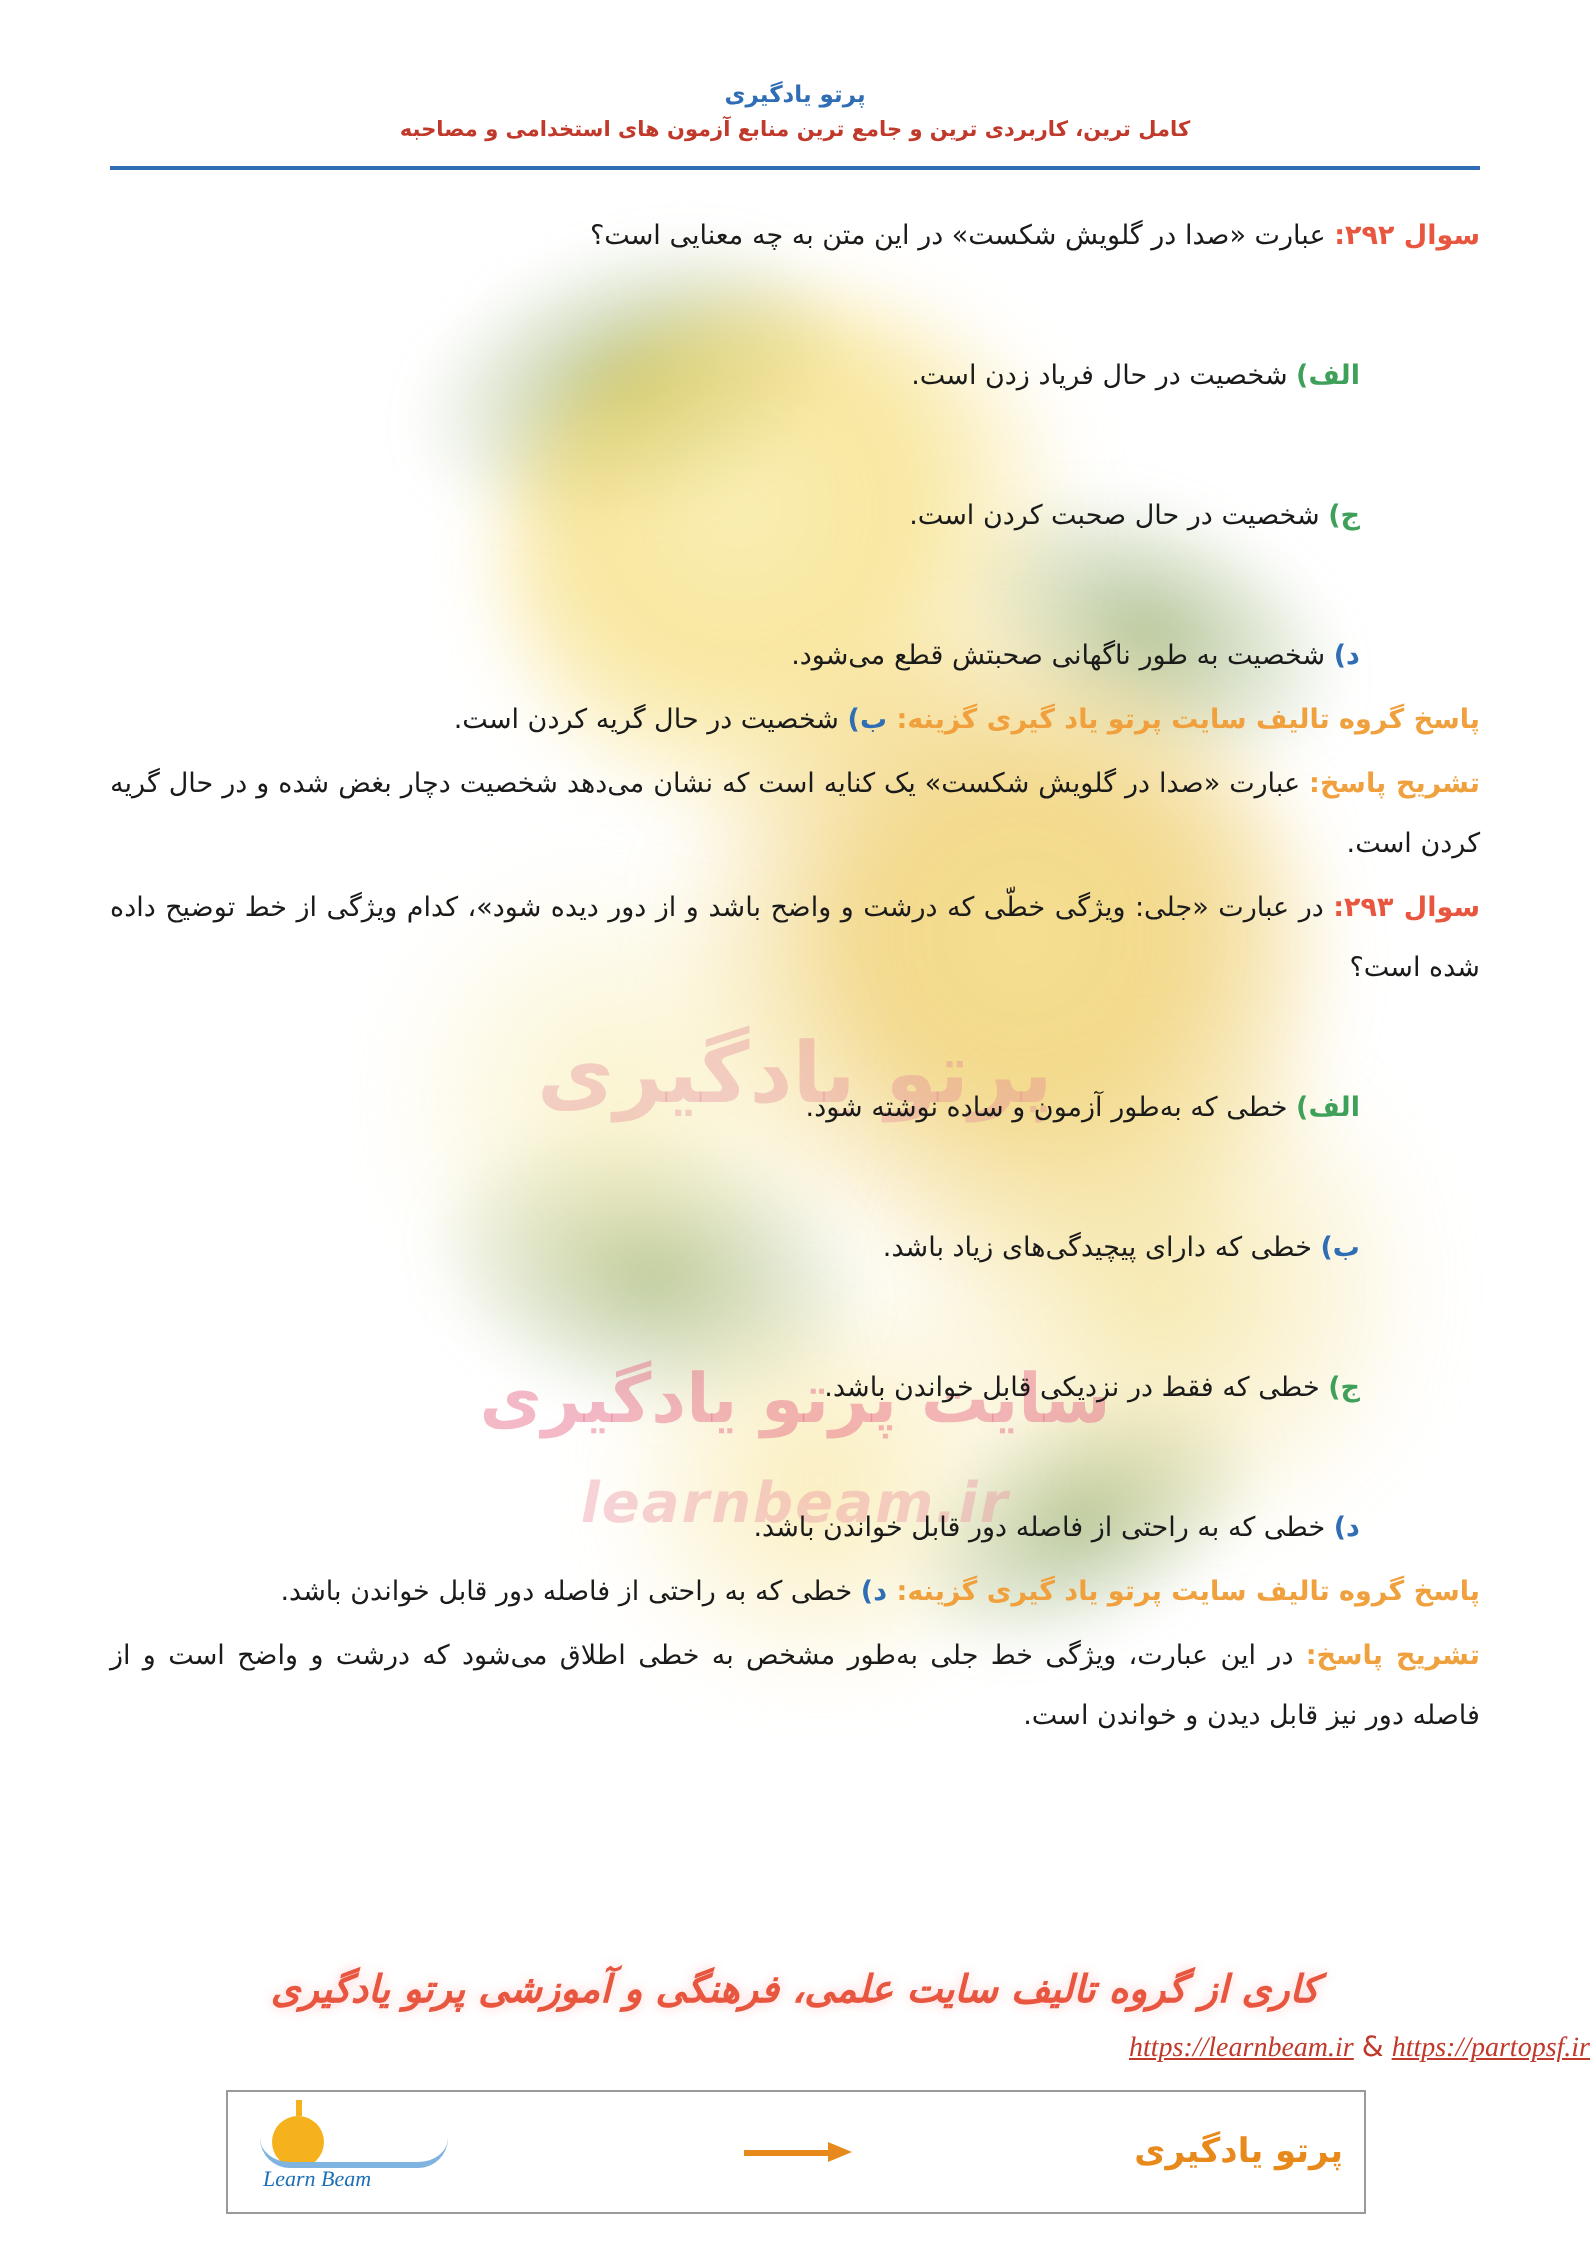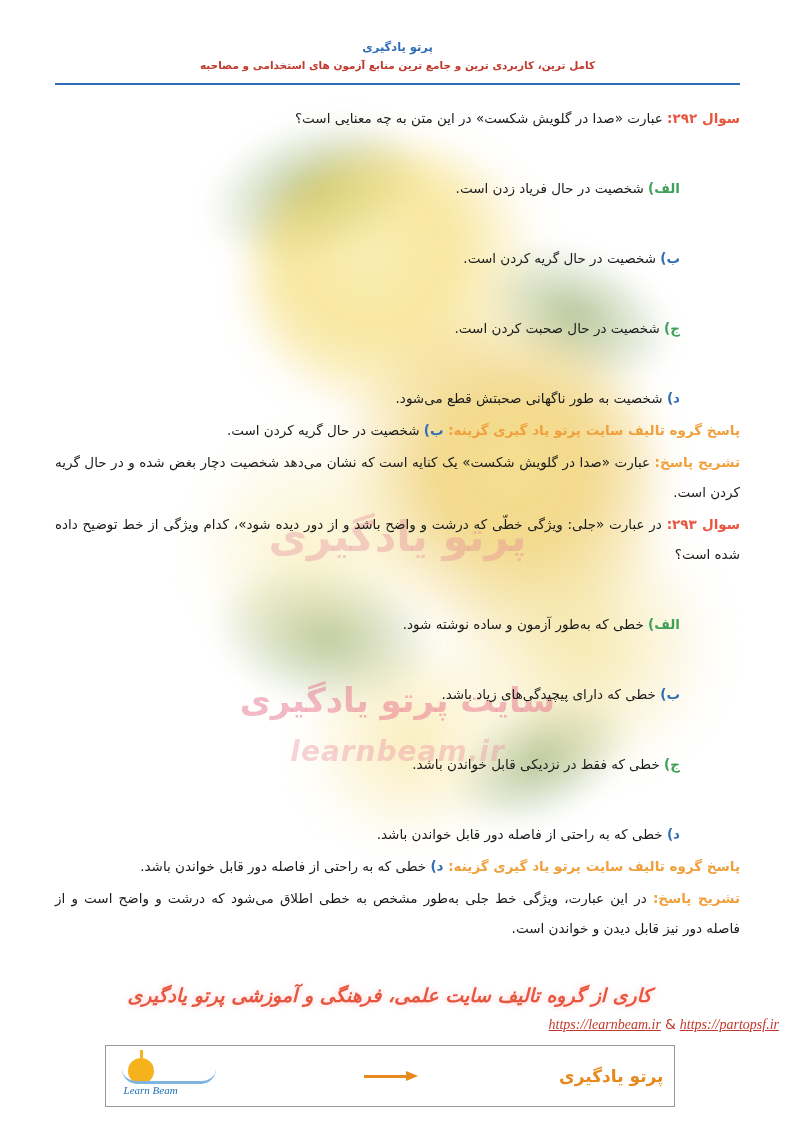--- a/index.html
+++ b/index.html
@@ -116,21 +116,21 @@
   .opt-a { color: #3fa05a; font-weight: bold; }
   .opt-b { color: #2f6db5; font-weight: bold; }
   .opt-c { color: #3fa05a; font-weight: bold; }
   .opt-d { color: #2f6db5; font-weight: bold; }
   .ans-key { color: #2f6db5; font-weight: bold; }
   .blk { color: #1a1a1a; }
 
   
   .footer {
     position: absolute;
-    left: 0; right: 16px;
+    left: 0; right: 0;
     bottom: 0;
     z-index: 4;
   }
   .foot-script {
     text-align: center;
     font-size: 19px;
     font-weight: bold;
     color: #e8563f;
     font-style: italic;
     letter-spacing: .5px;
@@ -257,21 +257,20 @@
 
   <div class="header">
     <div class="h-title">پرتو یادگیری</div>
     <div class="h-sub">کامل ترین، کاربردی ترین و جامع ترین منابع آزمون های استخدامی و مصاحبه</div>
     <div class="header-rule"></div>
   </div>
 
   <div class="content" id="content">
       <div class="para"><span class="lbl-question">سوال ۲۹۲:</span><span class="blk"> عبارت «صدا در گلویش شکست» در این متن به چه معنایی است؟</span></div>
       <div class="para indent"><span class="opt-a">الف)</span><span class="blk"> شخصیت در حال فریاد زدن است.</span></div>
-      <div class="para indent"><span class="opt-b">ب)</span><span class="blk"> شخصیت در حال گریه کردن است.</span></div>
       <div class="para indent"><span class="opt-c">ج)</span><span class="blk"> شخصیت در حال صحبت کردن است.</span></div>
       <div class="para indent"><span class="opt-d">د)</span><span class="blk"> شخصیت به طور ناگهانی صحبتش قطع می‌شود.</span></div>
       <div class="para"><span class="lbl-answer">پاسخ گروه تالیف سایت پرتو یاد گیری گزینه:</span><span class="ans-key"> ب)</span><span class="blk"> شخصیت در حال گریه کردن است.</span></div>
       <div class="para"><span class="lbl-explain">تشریح پاسخ:</span><span class="blk"> عبارت «صدا در گلویش شکست» یک کنایه است که نشان می‌دهد شخصیت دچار بغض شده و در حال گریه کردن است.</span></div>
       <div class="para"><span class="lbl-question">سوال ۲۹۳:</span><span class="blk"> در عبارت «جلی: ویژگی خطّی که درشت و واضح باشد و از دور دیده شود»، کدام ویژگی از خط توضیح داده شده است؟</span></div>
       <div class="para indent"><span class="opt-a">الف)</span><span class="blk"> خطی که به‌طور آزمون و ساده نوشته شود.</span></div>
       <div class="para indent"><span class="opt-b">ب)</span><span class="blk"> خطی که دارای پیچیدگی‌های زیاد باشد.</span></div>
       <div class="para indent"><span class="opt-c">ج)</span><span class="blk"> خطی که فقط در نزدیکی قابل خواندن باشد.</span></div>
       <div class="para indent"><span class="opt-d">د)</span><span class="blk"> خطی که به راحتی از فاصله دور قابل خواندن باشد.</span></div>
       <div class="para"><span class="lbl-answer">پاسخ گروه تالیف سایت پرتو یاد گیری گزینه:</span><span class="ans-key"> د)</span><span class="blk"> خطی که به راحتی از فاصله دور قابل خواندن باشد.</span></div>

